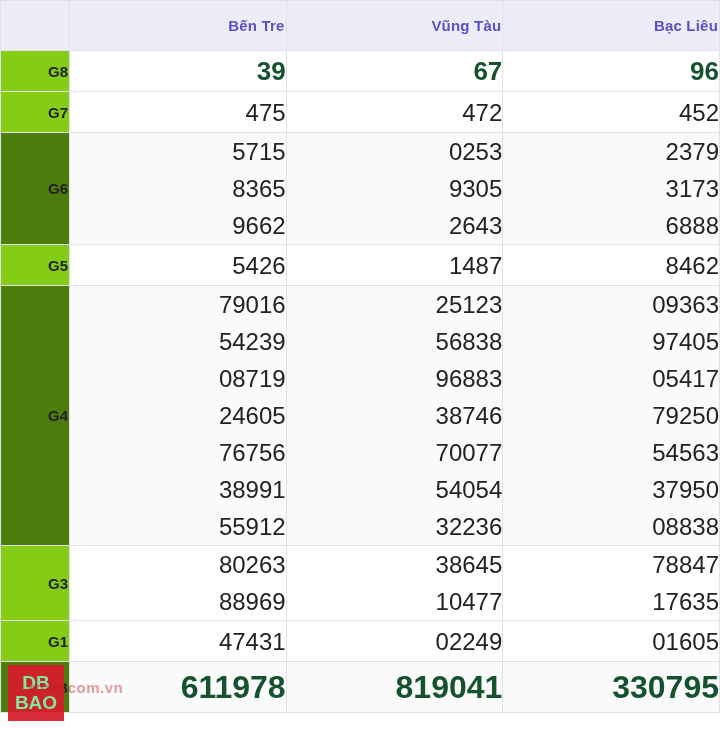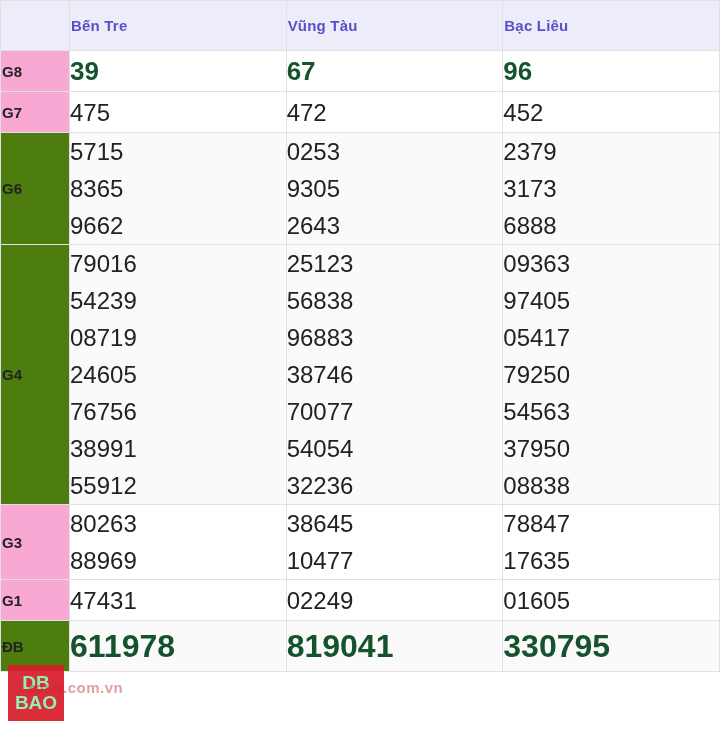--- a/index.html
+++ b/index.html
@@ -20,37 +20,37 @@
     box-sizing: border-box;
   }
   table.lottery {
     width: 720px;
     border-collapse: collapse;
     table-layout: fixed;
   }
   table.lottery th,
   table.lottery td {
     border: 1px solid #e0e0e6;
-    text-align: left;
+    text-align: right;
     vertical-align: middle;
   }
   thead th.prov {
     background: #ededfa;
     color: #5b4fc9;
     font-size: 15px;
     font-weight: bold;
     height: 47px;
     letter-spacing: 0.2px;
   }
   thead th.corner {
     background: #ededfa;
     width: 66px;
   }
   td.label {
-    background: #f9a8d4;
+    background: #84cc16;
     color: #222;
     font-weight: bold;
     font-size: 15px;
     width: 66px;
   }
   td.num {
     font-size: 24px;
     color: #222;
     line-height: 37px;
     padding: 0;
@@ -165,20 +165,32 @@
           <span class="n">9305</span>
           <span class="n">2643</span>
         </td>
         <td class="num">
           <span class="n">2379</span>
           <span class="n">3173</span>
           <span class="n">6888</span>
         </td>
       </tr>
 
+      <tr class="g5">
+        <td class="label">G5</td>
+        <td class="num">
+          <span class="n">5426</span>
+        </td>
+        <td class="num">
+          <span class="n">1487</span>
+        </td>
+        <td class="num">
+          <span class="n">8462</span>
+        </td>
+      </tr>
 
       <tr class="g4 zebra">
         <td class="label">G4</td>
         <td class="num">
           <span class="n">79016</span>
           <span class="n">54239</span>
           <span class="n">08719</span>
           <span class="n">24605</span>
           <span class="n">76756</span>
           <span class="n">38991</span>

